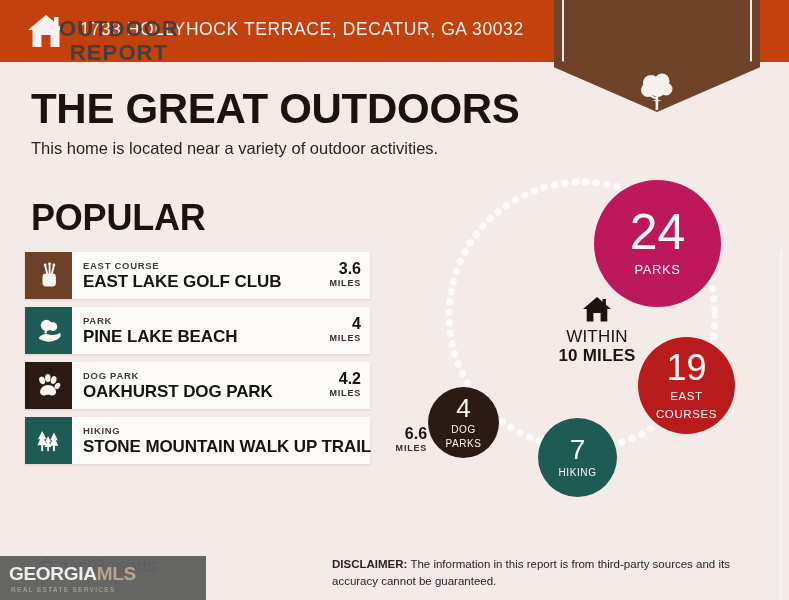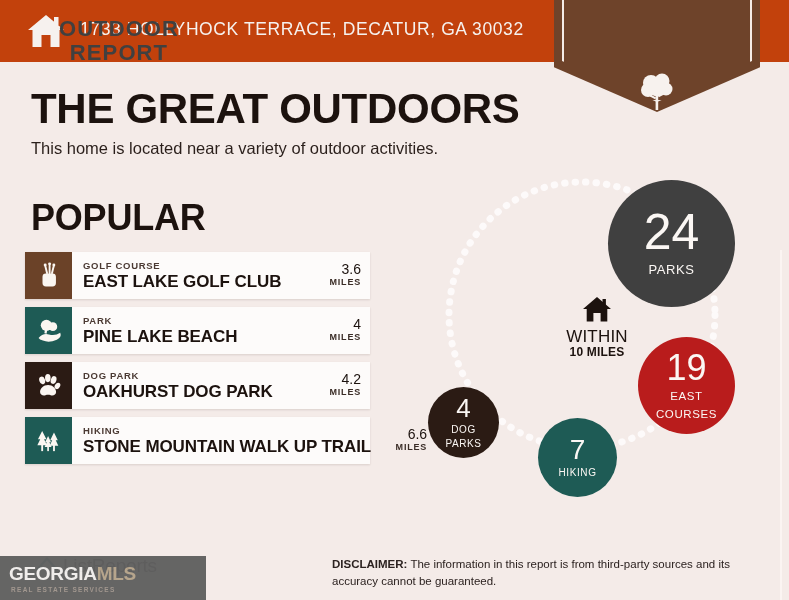--- a/index.html
+++ b/index.html
@@ -76,54 +76,54 @@
     width:47px;height:47px;flex:0 0 47px;
     display:flex;align-items:center;justify-content:center;
   }
   .row .txt{flex:1 1 auto;padding-left:11px;display:flex;flex-direction:column;justify-content:center;}
   .row .cat{font-size:9.5px;font-weight:700;letter-spacing:.7px;color:#4b3a33;line-height:1.25;}
   .row .nm{font-size:17px;font-weight:700;color:#1c120e;letter-spacing:-.1px;line-height:1.15;white-space:nowrap;}
   .row .dist{
     flex:0 0 56px;padding-right:9px;text-align:right;
     display:flex;flex-direction:column;justify-content:center;align-items:flex-end;
   }
-  .row .dnum{font-size:14px;font-weight:400;color:#1c120e;line-height:1.05;}
+  .row .dnum{font-size:16px;font-weight:700;color:#1c120e;line-height:1.05;}
   .row .dunit{font-size:9px;font-weight:700;letter-spacing:.8px;color:#3a2c26;line-height:1.3;}
 
   
   .diagram{position:absolute;left:410px;top:165px;width:379px;height:355px;}
   .dots{position:absolute;left:0;top:0;}
   .bub{
     position:absolute;border-radius:50%;
     display:flex;flex-direction:column;align-items:center;justify-content:center;
     color:#fbf7f4;text-align:center;
   }
   .bub .n{font-weight:400;line-height:.95;}
   .bub .l{font-weight:400;letter-spacing:.6px;line-height:1.12;}
 
-  .b-parks{left:198px;top:15px;width:127px;height:127px;background:#404040;align-items:center;}
+  .b-parks{left:184px;top:15px;width:127px;height:127px;background:#be185d;align-items:center;}
   .b-parks .n{font-size:50px;}
   .b-parks .l{font-size:13px;margin-top:7px;}
 
   .b-golf{left:228px;top:172px;width:97px;height:97px;background:#b91c1c;}
   .b-golf .n{font-size:36px;}
   .b-golf .l{font-size:11.5px;margin-top:5px;}
 
   .b-dog{left:18px;top:222px;width:71px;height:71px;background:#2b1b14;}
   .b-dog .n{font-size:26px;}
   .b-dog .l{font-size:10px;margin-top:3px;}
 
   .b-hike{left:128px;top:253px;width:79px;height:79px;background:#1e5b55;}
   .b-hike .n{font-size:28px;}
   .b-hike .l{font-size:10px;margin-top:4px;}
 
   .center{position:absolute;left:112px;top:131px;width:150px;text-align:center;}
   .center .hicon{display:block;margin:0 auto 4px;width:30px;height:27px;}
   .center .c1{font-size:17px;color:#1c120e;font-weight:400;line-height:1.12;letter-spacing:.2px;}
-  .center .c2{font-size:12px;color:#1c120e;font-weight:700;line-height:1.12;letter-spacing:.2px;}
+  .center .c2{font-size:17px;color:#1c120e;font-weight:700;line-height:1.12;letter-spacing:.2px;}
 
   
   .hairline{position:absolute;left:780px;top:250px;width:2px;height:350px;background:#fbf4f2;}
   .lr{position:absolute;left:34px;top:553px;display:flex;align-items:center;gap:3px;}
   .lr .lrtxt{font-size:19px;color:#8e8784;font-weight:400;letter-spacing:-.2px;}
   .disc{
     position:absolute;left:332px;top:556px;width:410px;
     font-size:11.5px;color:#2c2220;line-height:1.45;
   }
   .disc b{font-weight:700;}
@@ -185,21 +185,21 @@
             <rect x="10.5" y="3" width="2.2" height="11" rx="1.1" transform="rotate(-14 11.6 8)"></rect>
             <rect x="14.6" y="1.5" width="2.2" height="12.5" rx="1.1"></rect>
             <rect x="18.5" y="3" width="2.2" height="11" rx="1.1" transform="rotate(14 19.6 8)"></rect>
             <circle cx="10.6" cy="3.4" r="1.7"></circle>
             <circle cx="15.7" cy="2" r="1.7"></circle>
             <circle cx="20.6" cy="3.4" r="1.7"></circle>
           </g>
         </svg>
       </div>
       <div class="txt">
-        <div class="cat">GOLF COURSE</div>
+        <div class="cat">EAST COURSE</div>
         <div class="nm">EAST LAKE GOLF CLUB</div>
       </div>
       <div class="dist">
         <div class="dnum">3.6</div>
         <div class="dunit">MILES</div>
       </div>
     </div>
 
     <div class="row">
       <div class="ibox" style="background:#1e5b55">

